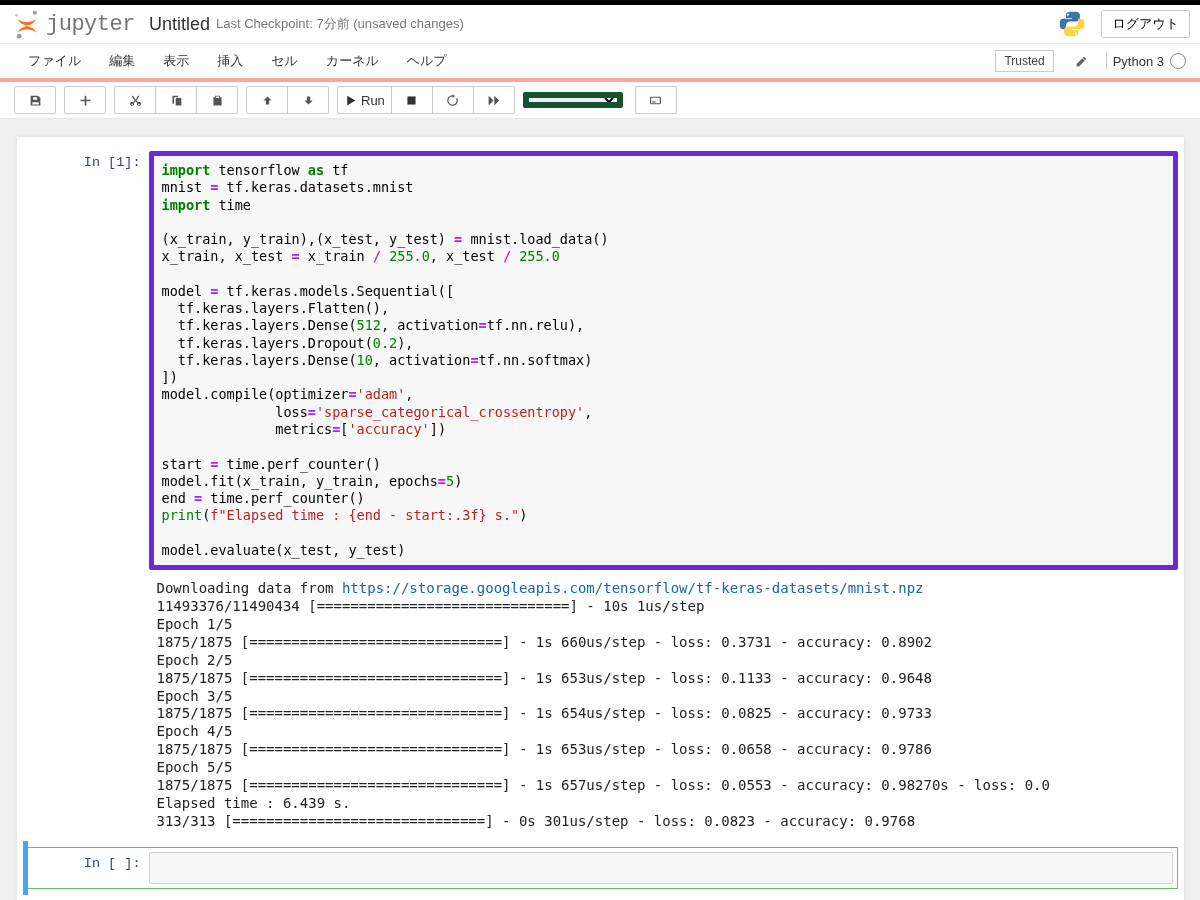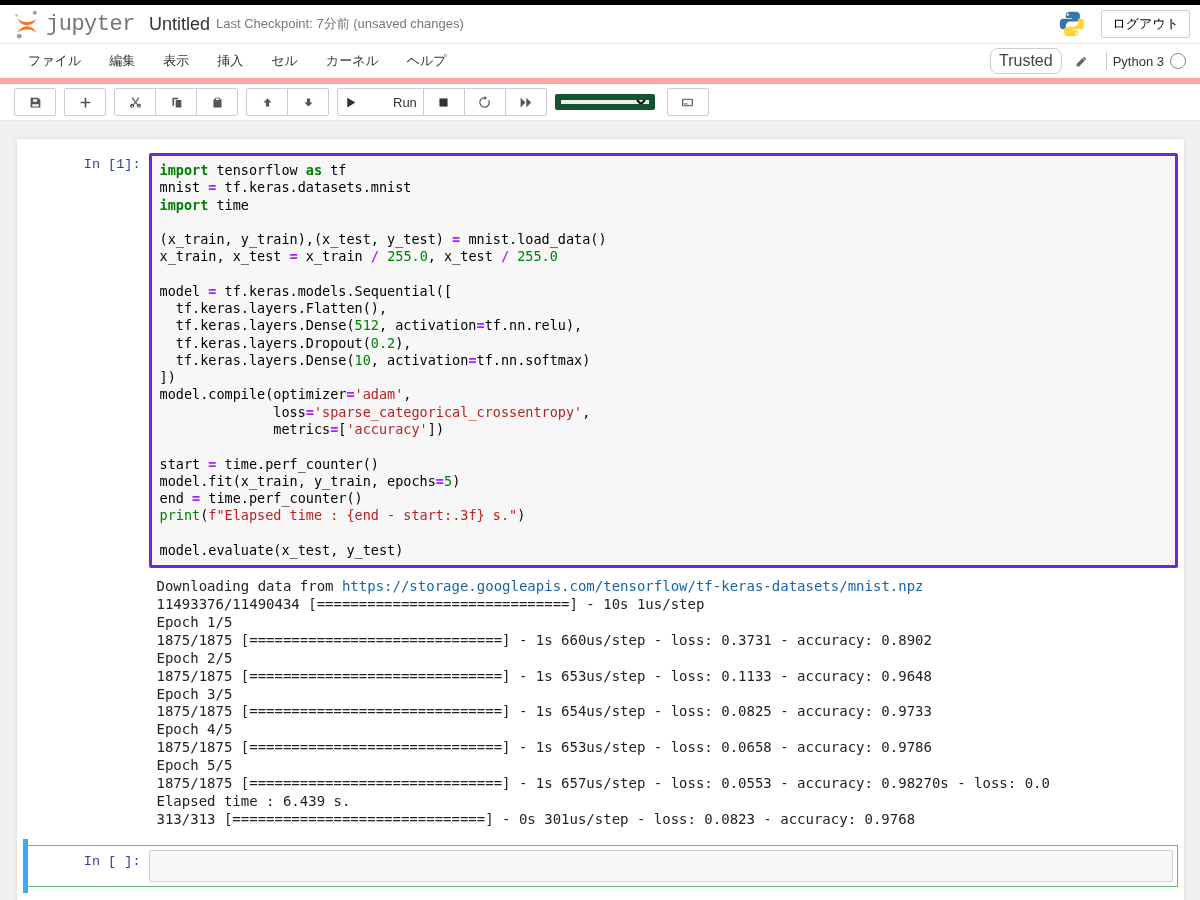--- a/index.html
+++ b/index.html
@@ -6,44 +6,44 @@
   .topbar-border { border-top:5px solid #000; }
   .header { display:flex; align-items:center; padding:4px 10px 4px 14px; border-bottom:1px solid #e7e7e7; }
   .logo-wrap { display:flex; align-items:center; margin-right:14px;font-family:Liberation Mono, monospace; }
   .logo-svg { width:26px; height:30px; }
   .logo-text { font-size:22px; color:#757575; margin-left:6px; letter-spacing:-0.5px; }
   .title { font-size:18px; color:#333; margin-right:6px; }
   .checkpoint { font-size:13px; color:#777; }
   .header-spacer { flex:1; }
   .python-logo { width:30px; height:30px; margin-right:14px; display:flex; align-items:center; justify-content:center;}
   .logout-btn { border:1px solid #ccc; padding:4px 10px; border-radius:2px; font-size:13px; background:#fff; cursor:pointer;text-align:right; }
-  .menubar { display:flex; align-items:center; padding:0 14px; border-bottom:6px solid #fca5a5; }
+  .menubar { display:flex; align-items:center; padding:0 14px; border-bottom:4px solid #fca5a5; }
   .menubar .mitem { padding:8px 14px; font-size:13px; color:#333; cursor:pointer; }
   .menubar-spacer { flex:1; }
-  .trusted { border:1px solid #ccc; border-radius:8px; padding:3px 8px; font-size:16px; color:#444; margin-right:8px; }
+  .trusted { border:1px solid #ccc; border-radius:0; padding:3px 8px; font-size:12px; color:#444; margin-right:16px; }
   .edit-icon { width:24px; height:24px; display:flex; align-items:center; justify-content:center; margin-right:6px; cursor:pointer; color:#555;}
   .sep { width:1px; height:18px; background:#ccc; margin:0 6px; }
   .kernel-name { font-size:13px; color:#333; margin-right:6px; }
   .kernel-ind { width:14px; height:14px; border:1px solid #888; border-radius:50%; }
   .toolbar { display:flex; align-items:center; padding:4px 14px; border-bottom:1px solid #e7e7e7; }
   .tbtn { border:1px solid #ccc; background:#fff; border-radius:2px; height:26px; min-width:28px; display:flex; align-items:center; justify-content:center; margin-right:4px; cursor:pointer; font-size:13px; color:#333; padding:0 6px; }
   .tbtn-group { display:flex; margin-right:8px; }
   .tbtn-group .tbtn { margin-right:0; border-radius:0; margin-left:-1px;}
-  .tbtn-group .tbtn:first-child { border-top-left-radius:2px; border-bottom-left-radius:2px; margin-left:0;gap:32px;}
+  .tbtn-group .tbtn:first-child { border-top-left-radius:2px; border-bottom-left-radius:2px; margin-left:0;}
   .tbtn-group .tbtn:last-child { border-top-right-radius:2px; border-bottom-right-radius:2px;}
   .run-btn .ico { margin-right:4px; }
   .celltype { height:16px; border:6px solid #14532d; border-radius:2px; min-width:100px; padding:0 4px; font-size:13px; }
   .page-body { background:#f0f0f0; padding:18px 8px; min-height:770px; }
   .notebook { background:#fff; margin:0 auto; width:1155px; padding:14px 6px; box-shadow:0 0 4px rgba(0,0,0,0.10); }
   .cell { display:flex; width:100%; margin-bottom:4px; }
   .prompt { width:118px; flex:0 0 118px; text-align:right; padding:4px 8px 0 0; font-family:Liberation Mono, monospace; font-size:13.5px; }
   .prompt.in { color:#303F9F; }
   .prompt.out { color:#D84315; }
   .inner { flex:1; }
-  .code-input { border:3px solid #6d28d9; border-radius:2px; background:#f7f7f7; padding:6px 8px; font-family:Menlo,Consolas,"DejaVu Sans Mono",monospace; font-size:13.5px; line-height:1.28; white-space:pre; overflow-x:auto; }
+  .code-input { border:5px solid #6d28d9; border-radius:2px; background:#f7f7f7; padding:6px 8px; font-family:Menlo,Consolas,"DejaVu Sans Mono",monospace; font-size:13.5px; line-height:1.28; white-space:pre; overflow-x:auto; }
   .code-output, .result-output { padding:6px 8px 6px 8px; font-family:Menlo,Consolas,"DejaVu Sans Mono",monospace; font-size:14px; line-height:1.28; white-space:pre; color:#222; }
   .k-key { color:#008000; font-weight:bold; }
   .k-op { color:#AA22FF; font-weight:bold; }
   .k-num { color:#008000; }
   .k-str { color:#BA2121; }
   .k-fn { color:#008000; }
   .link { color:#1864ab; }
   .cell.active { position:relative; }
   .cell.active::before { content:""; position:absolute; left:0; top:0; bottom:0; width:5px; background:#42A5F5; }
   .cell.active .flex-inner-wrap { border:1px solid #66BB6A; border-left:none; }

